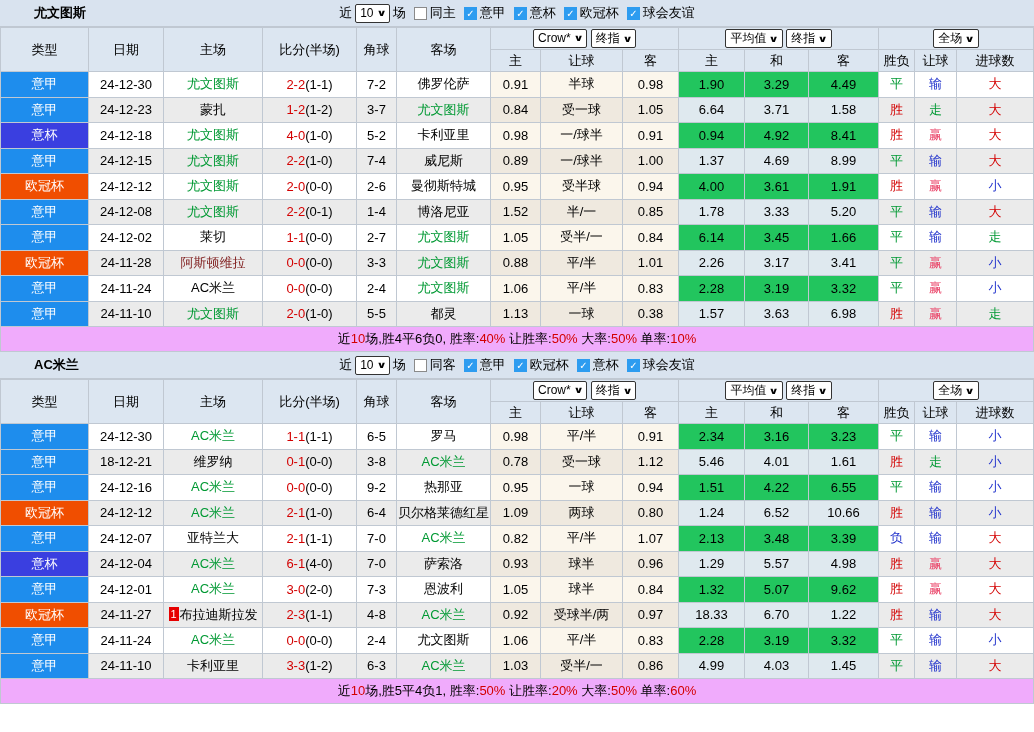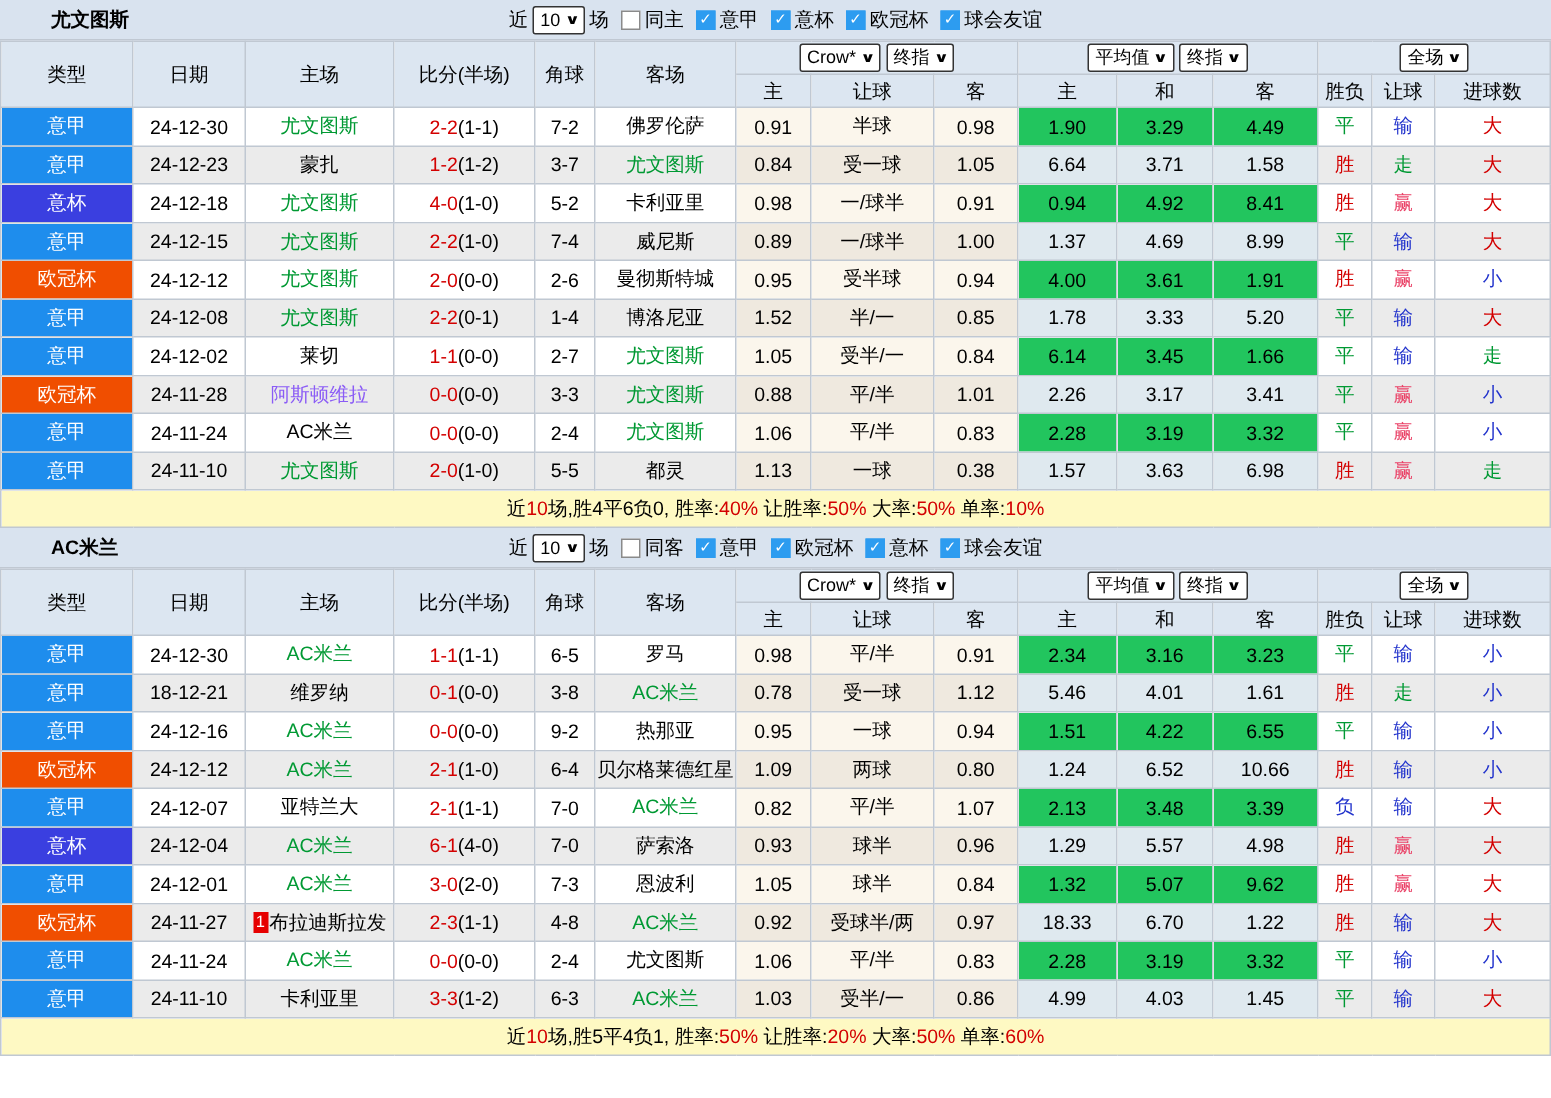--- a/index.html
+++ b/index.html
@@ -39,21 +39,21 @@
   tbody td { height:25.5px; font-size:13px; background:#fff; }
   tbody tr:nth-child(even) td { background:#ebebeb; }
   tbody td.odds { background:#fbf6ec; }
   tbody tr:nth-child(even) td.odds { background:#efe9df; }
   tbody td.avg { background:#22c55e; }
   tbody tr:nth-child(even) td.avg { background:#dfe9ef; }
   td.cell-league { color:#fff; }
   .ft { color:#d30000; }
   .rc-badge { display:inline-block; background:#e60000; color:#fff; font-size:11px; line-height:14px;
               min-width:10px; padding:0 1px; margin-right:1px; vertical-align:1px; }
-  tfoot td { height:25px; background:#fef9c3;margin-top:40px; }
+  tfoot td { height:25px; background:#f0abfc;margin-top:40px; }
   .red { color:#d30000; }
 </style>
 </head>
 <body>
 
 <div class="window">
 
 
   <div>
     <div class="filter-row">
@@ -259,21 +259,21 @@
     <td class="avg">6.14</td>
     <td class="avg">3.45</td>
     <td class="avg">1.66</td>
     <td class="res" style="color: rgb(0, 153, 51);">平</td>
     <td class="han" style="color: rgb(34, 51, 204);">输</td>
     <td class="goal" style="color: rgb(0, 153, 51);">走</td>
   </tr>
           <tr>
     <td class="cell-league" style="background: rgb(240, 78, 0);">欧冠杯</td>
     <td>24-11-28</td>
-    <td class="home-cell"><span class="team" style="color: #8b5cf6;">阿斯顿维拉</span></td>
+    <td class="home-cell"><span class="team" style="color: #7f1d1d;">阿斯顿维拉</span></td>
     <td><span class="ft">0-0</span><span class="ht">(0-0)</span></td>
     <td>3-3</td>
     <td class="away-cell"><span class="team" style="color: rgb(0, 153, 51);">尤文图斯</span></td>
     <td class="odds">0.88</td>
     <td class="odds">平/半</td>
     <td class="odds">1.01</td>
     <td class="avg">2.26</td>
     <td class="avg">3.17</td>
     <td class="avg">3.41</td>
     <td class="res" style="color: rgb(0, 153, 51);">平</td>

